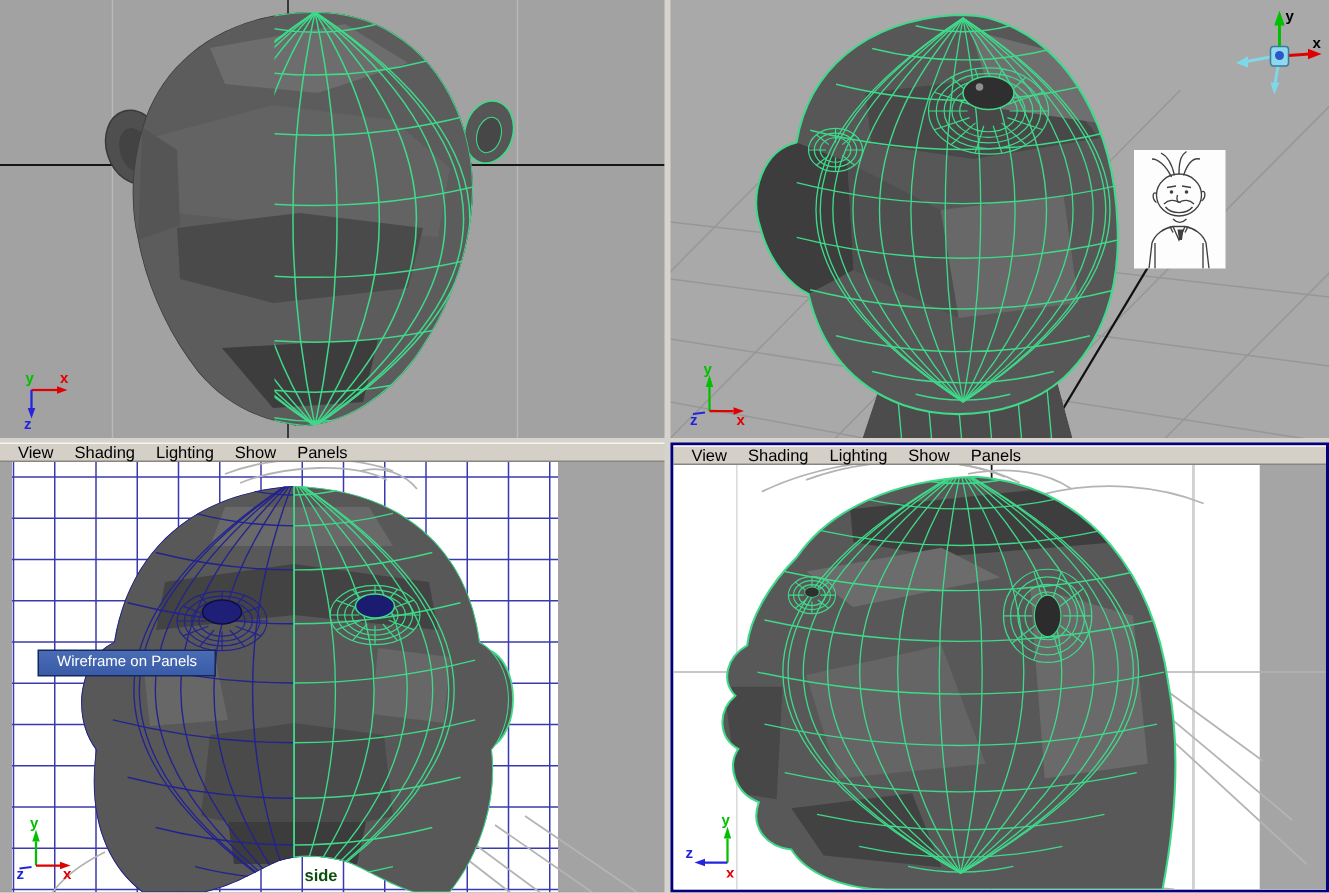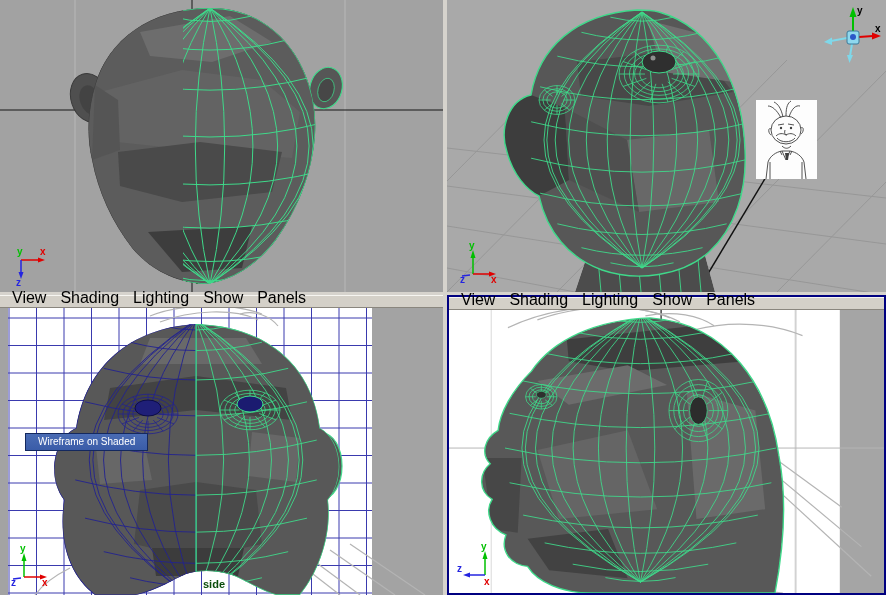--- a/index.html
+++ b/index.html
@@ -7,22 +7,22 @@
        background:#d6d3cd;font-family:"Liberation Sans",sans-serif;
        -webkit-font-smoothing:none;}
   .vp{position:absolute;overflow:hidden;}
   .vp svg.layer{position:absolute;left:0;top:0;width:100%;height:100%;}
   .vplabel{position:absolute;font-size:11px;font-weight:bold;
            color:var(--label-green,#0b4d0b);z-index:1;letter-spacing:0;}
   .modelsvg{z-index:2;}
   .gizmo{position:absolute;z-index:3;}
   .menubar{position:absolute;height:13px;background:#d4d0c8;
            border-top:1px solid #f6f5f1;border-bottom:1px solid #8a867e;
-           box-sizing:border-box;display:flex;align-items:flex-end;
-           padding-left:5px;font-size:16px;color:#000;}
+           box-sizing:border-box;display:flex;align-items:flex-start;
+           padding-left:5px;font-size:11px;color:#000;}
   .menubar .mi{padding:0 7px;white-space:nowrap;cursor:default;}
   #p-tl{left:0;top:0;width:443px;height:292px;background:#a2a2a2;}
   #p-tr{left:447px;top:0;width:439px;height:292px;background:#a9a9a9;}
   #mb-bl{left:0;top:295px;width:443px;}
   #p-bl{left:0;top:308px;width:443px;height:287px;background:#a3a3a3;}
   #br-wrap{position:absolute;left:447px;top:295px;width:439px;height:300px;
            box-sizing:border-box;border:2px solid var(--active-border,#000080);
            background:#d4d0c8;}
   #mb-br{left:0;top:0;width:100%;position:relative;}
   #p-br{left:0;top:13px;width:435px;height:283px;background:#ffffff;}
@@ -406,21 +406,21 @@
         <line x1="239.5" y1="102" x2="220" y2="102" stroke="#3fd98a" stroke-width="0.8"></line>
         <line x1="240.9067332602634" y1="98.535" x2="224.01923788646684" y2="92.10000000000001" stroke="#3fd98a" stroke-width="0.8"></line>
         <line x1="244.75" y1="95.99844395177384" x2="235" y2="84.85269700506812" stroke="#3fd98a" stroke-width="0.8"></line>
         <line x1="250" y1="95.07" x2="250" y2="82.2" stroke="#3fd98a" stroke-width="0.8"></line>
         <line x1="255.25" y1="95.99844395177384" x2="265" y2="84.85269700506811" stroke="#3fd98a" stroke-width="0.8"></line>
         <line x1="259.0932667397366" y1="98.535" x2="275.98076211353316" y2="92.1" stroke="#3fd98a" stroke-width="0.8"></line>
         <ellipse cx="250" cy="96" rx="13" ry="8" fill="#1b1b70" stroke="#3fd98a"></ellipse>
         <line x1="196" y1="16" x2="196" y2="266" stroke="#3fd98a" stroke-width="1.2"></line>
       </g>
     </svg>
-  <div class="tooltip">Wireframe on Shaded</div>
+  <div class="tooltip">Wireframe on Panels</div>
   <svg class="gizmo" style="left:10px;bottom:8px" width="44" height="44">
     <line x1="14" y1="34" x2="14" y2="18" style="stroke:var(--axis-y)" stroke-width="1.5"></line>
     <polygon points="11.5,18 16.5,18 14,10" style="fill:var(--axis-y)"></polygon>
     <text x="10" y="9" font-size="10" font-weight="bold" style="fill:var(--axis-y)">y</text>
     <line x1="14" y1="34" x2="30" y2="34" style="stroke:var(--axis-x)" stroke-width="1.5"></line>
     <polygon points="30,31.5 37,34 30,36.5" style="fill:var(--axis-x)"></polygon>
     <text x="32" y="43" font-size="10" font-weight="bold" style="fill:var(--axis-x)">x</text>
     <text x="1" y="43" font-size="10" font-weight="bold" style="fill:var(--axis-z)">z</text>
     <line x1="3" y1="36" x2="11" y2="35" style="stroke:var(--axis-z)" stroke-width="1.5"></line>
   </svg>

